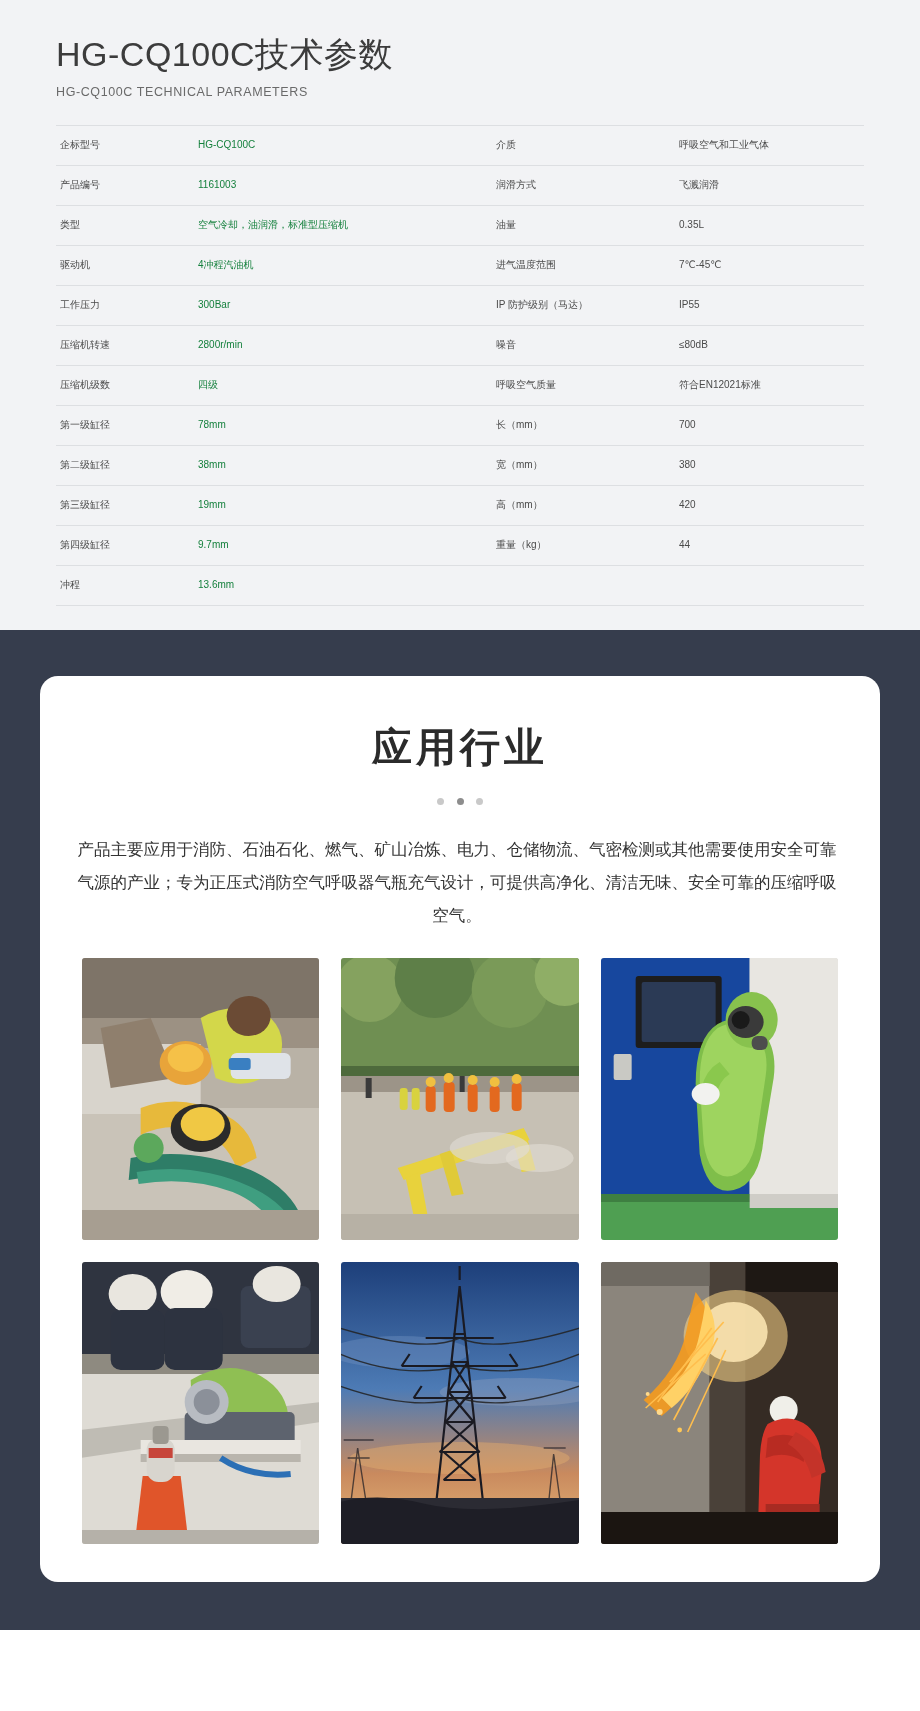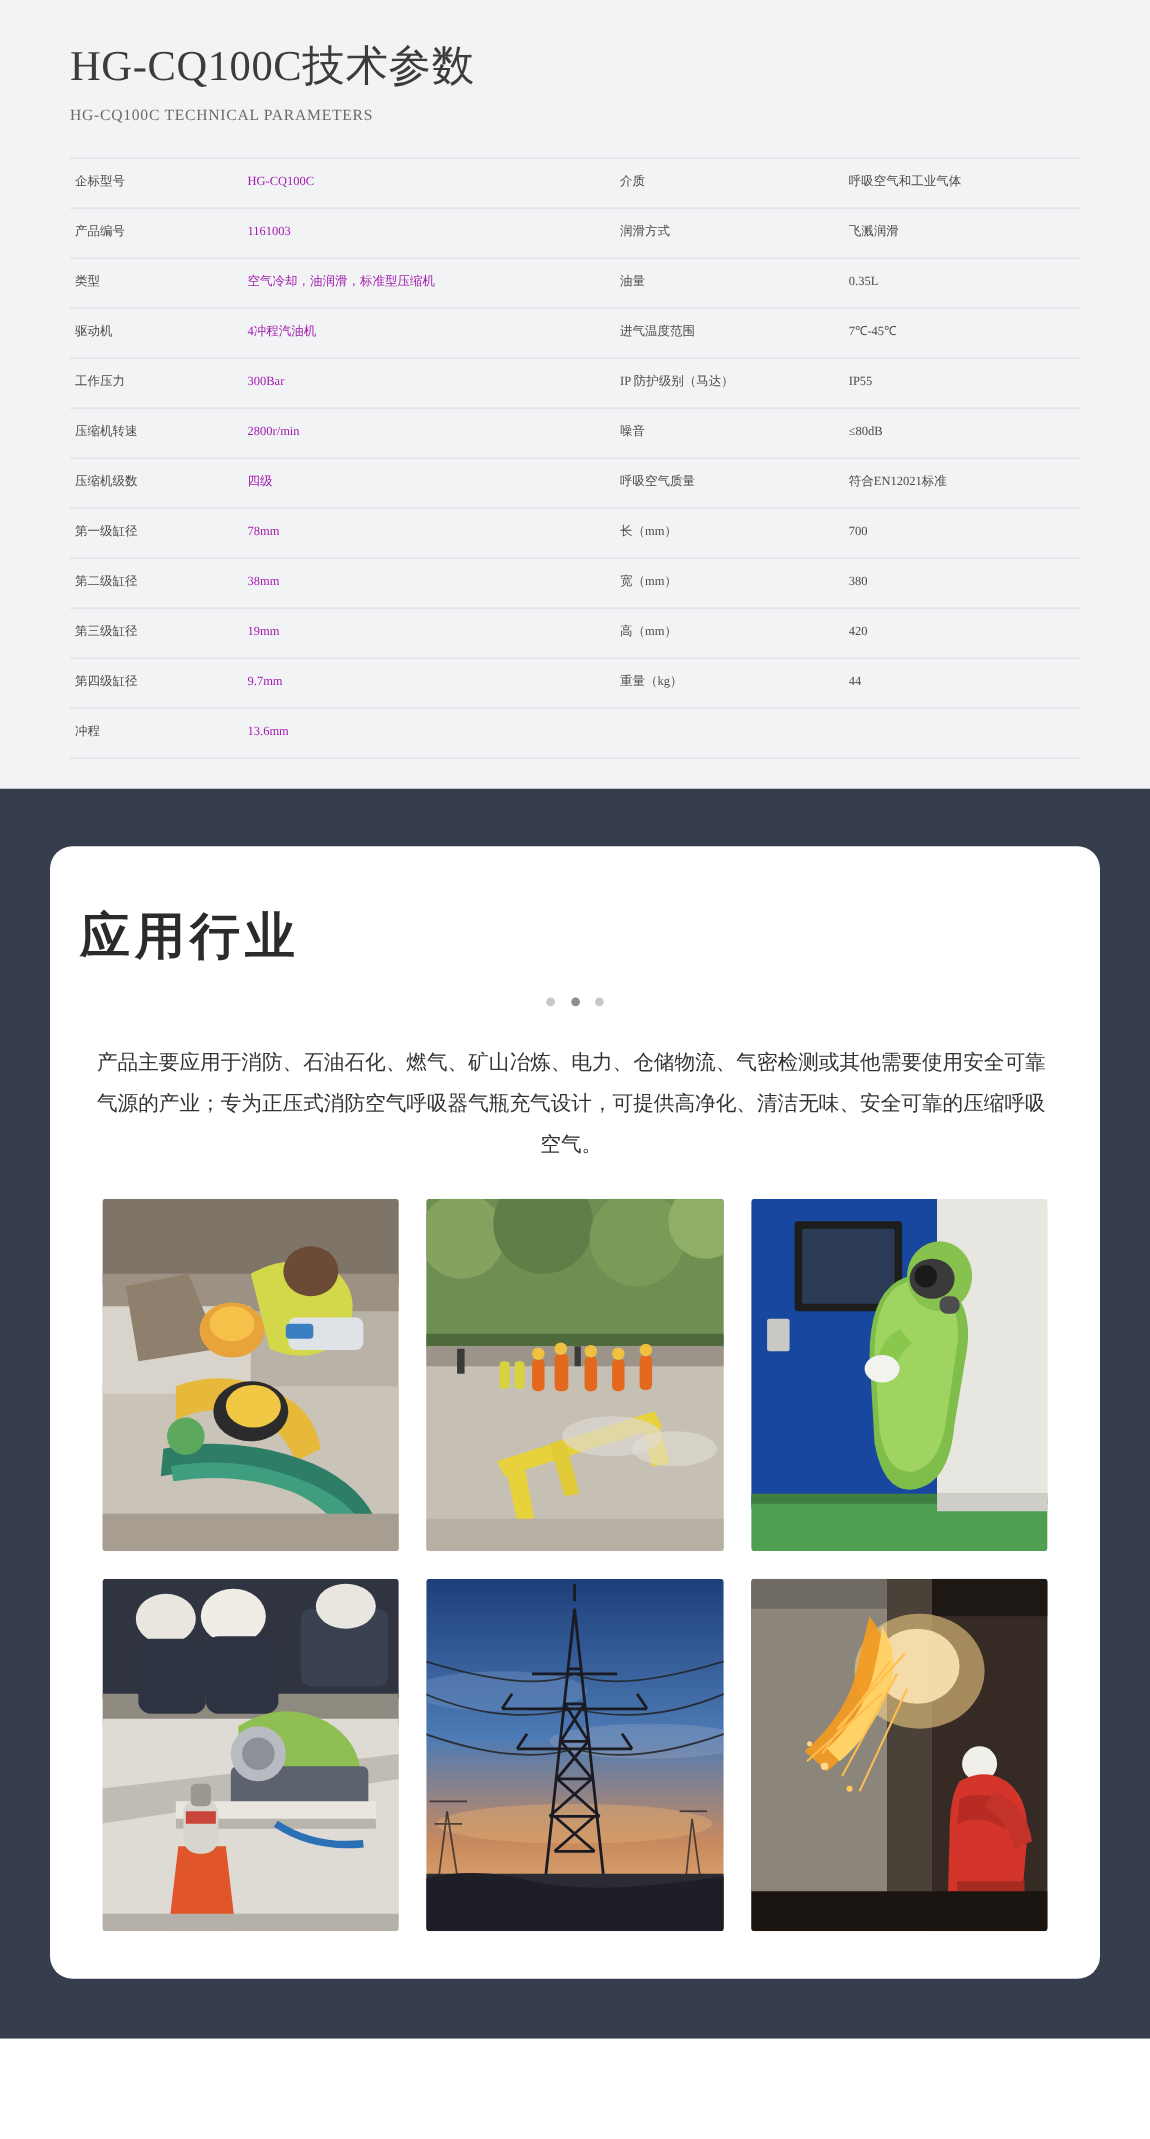--- a/index.html
+++ b/index.html
@@ -19,21 +19,20 @@
     position: relative;
   }
 
   
   .spec-section {
     background: #f2f3f5;
     padding: 34px 0 24px 0;
   }
   .spec-inner {
     padding: 0 56px;
-    font-family: Liberation Serif, serif;
   }
   .spec-title {
     font-size: 34px;
     font-weight: 400;
     color: #3c3c3c;
     letter-spacing: 0.5px;
     margin: 0 0 10px 0;
     line-height: 1.2;
   }
   .spec-subtitle {
@@ -53,36 +52,37 @@
   }
   table.spec-table tr:first-child {
     border-top: 1px solid #dddfe2;
   }
   table.spec-table td {
     padding: 12.5px 4px;
     vertical-align: middle;
     line-height: 1.4;
   }
   td.label-a { width: 130px; color: #4a4a4a; }
-  td.value-a { width: 290px; color: #a21caf; }
+  td.value-a { width: 290px; color: #15803d; }
   td.label-b { width: 175px; color: #4a4a4a; }
   td.value-b { color: #4a4a4a; }
 
   
   .app-section {
     background: #363d4d;
     padding: 46px 0 48px 0;
   }
   .app-card {
     background: #ffffff;
     border-radius: 18px;
     margin: 0 40px;
     padding: 44px 24px 38px 24px;
   }
   .app-title {
+    text-align: center;
     font-size: 40px;
     font-weight: 700;
     color: #2b2b2b;
     letter-spacing: 4px;
     margin: 0 0 16px 0;
   }
   .dots {
     text-align: center;
     margin-bottom: 24px;
   }

